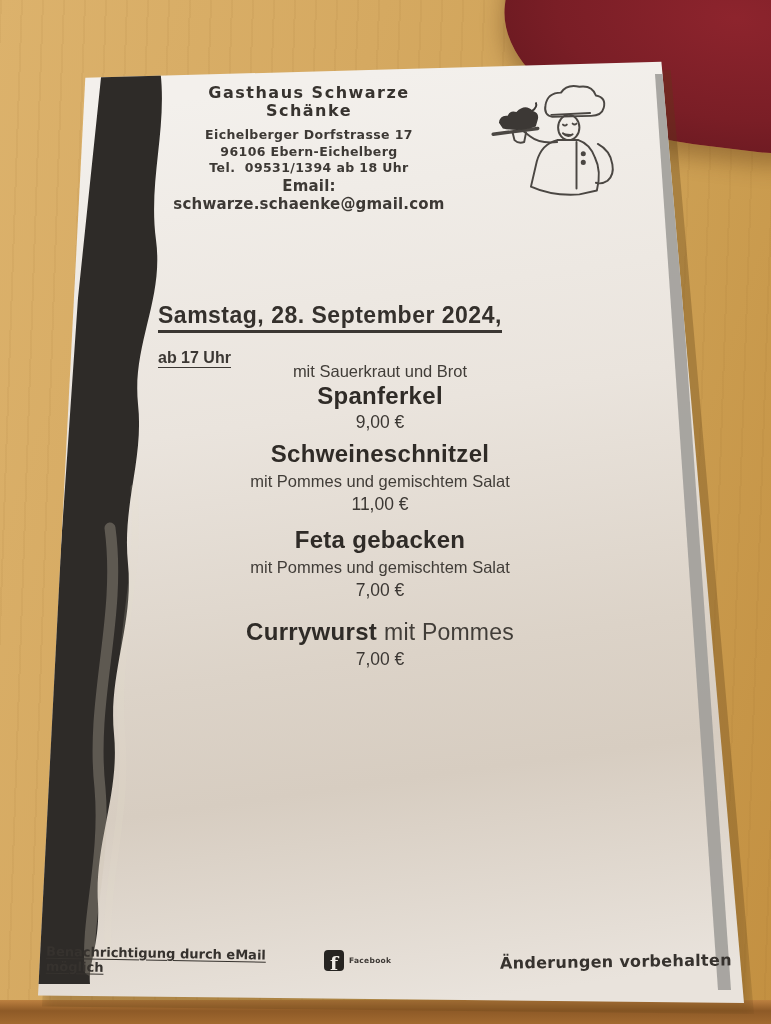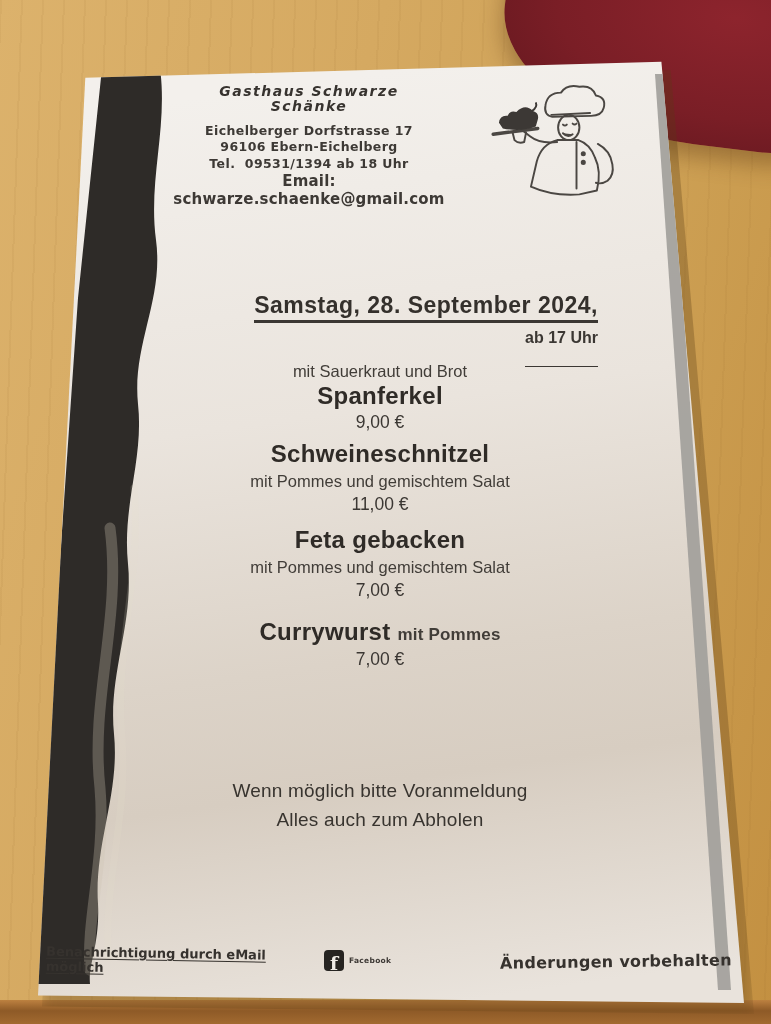--- a/index.html
+++ b/index.html
@@ -33,37 +33,37 @@
     clip-path:polygon(6.7% 2.1%, 88.3% 0.4%, 100% 100%, 0% 99.2%);
     background:linear-gradient(172deg,#f3f0ec 6%,#eae4dd 38%,#dcd3c8 62%,#d7cdc1 74%,#e9e3dc 96%);
     color:#3b3733;
   }
   .deco-svg{position:absolute;left:0;top:0;width:706px;height:945px;}
   .comic{font-family:"DejaVu Sans", sans-serif;}
   .menuf{font-family:"Liberation Sans", sans-serif;}
   .prewrap{white-space:pre-wrap;}
 
   .header-block{position:absolute;left:118px;top:26px;width:306px;text-align:center;}
-  .biz-name{font-size:14px;font-weight:bold;letter-spacing:1.5px;line-height:1.1;color:#37332f;font-style:italic;}
+  .biz-name{font-size:16px;font-weight:bold;letter-spacing:1.5px;line-height:1.1;color:#37332f;}
   .biz-addr{font-size:12.5px;font-weight:bold;letter-spacing:0.4px;line-height:1.32;margin-top:8px;color:#3d3935;}
   .biz-email{font-size:15px;font-weight:bold;letter-spacing:0.2px;color:#3d3935;}
 
   .chef{position:absolute;left:442px;top:22px;width:162px;height:126px;}
 
-  .date-block{position:absolute;left:120px;top:234px;width:440px;text-align:right;text-decoration:underline;}
+  .date-block{position:absolute;left:120px;top:244px;width:440px;text-align:left;text-decoration:underline;}
   .date-line{display:inline-block;font-size:23px;font-weight:bold;letter-spacing:0.5px;
     border-bottom:3px solid #3b3733;padding-bottom:1px;color:#34302c;}
   .time-line{display:inline-block;font-size:16px;font-weight:bold;border-bottom:1.5px solid #3b3733;
-    padding-bottom:19px;margin-top:6px;color:#3b3733;}
+    padding-bottom:0;margin-top:16px;color:#3b3733;}
 
   .items{position:absolute;left:92px;width:500px;text-align:center;}
   .it1{top:300px;} .it2{top:382px;} .it3{top:468px;} .it4{top:560px;}
   .item-name{font-size:24px;font-weight:bold;letter-spacing:0.3px;color:#2f2b27;line-height:1.15;}
   .item-side{font-size:16.5px;color:#413d38;margin-top:3px;line-height:1.25;}
-  .item-side-inline{font-size:17px;font-weight:bold;color:#413d38;letter-spacing:0.2px;}
+  .item-side-inline{font-size:23px;font-weight:normal;color:#413d38;letter-spacing:0.2px;}
   .item-price{font-size:17.5px;color:#3b3733;margin-top:3px;}
 
   .notes{position:absolute;left:92px;top:718px;width:500px;text-align:center;
     font-size:19px;color:#38342f;line-height:1.55;letter-spacing:0.2px;}
 
   .footer-left{position:absolute;left:8px;top:888px;width:250px;font-size:13px;font-weight:bold;
     text-decoration:underline;text-underline-offset:2px;color:#363ille;color:#36322e;transform:rotate(1deg);}
   .fb-wrap{position:absolute;left:286px;top:892px;display:flex;align-items:center;gap:5px;}
   .fb-box{width:20px;height:21px;background:#262421;border-radius:4px;color:#efece6;
     font-family:"DejaVu Serif", serif;font-weight:bold;font-size:19px;line-height:16px;
@@ -145,24 +145,20 @@
     </div>
 
     <div class="items it4">
       <div class="menuf item-name">
         <span>Currywurst</span>
         <span class="item-side-inline">mit Pommes</span>
       </div>
       <div class="menuf item-price">7,00 €</div>
     </div>
 
-    <div class="notes menuf">
-      <div>Wenn möglich bitte Voranmeldung</div>
-      <div>Alles auch zum Abholen</div>
-    </div>
 
     <div class="footer-left comic">Benachrichtigung durch eMail möglich</div>
 
     <div class="fb-wrap">
       <div class="fb-box">f</div>
       <div class="fb-label comic">Facebook</div>
     </div>
 
     <div class="footer-right comic">Änderungen vorbehalten</div>
 

